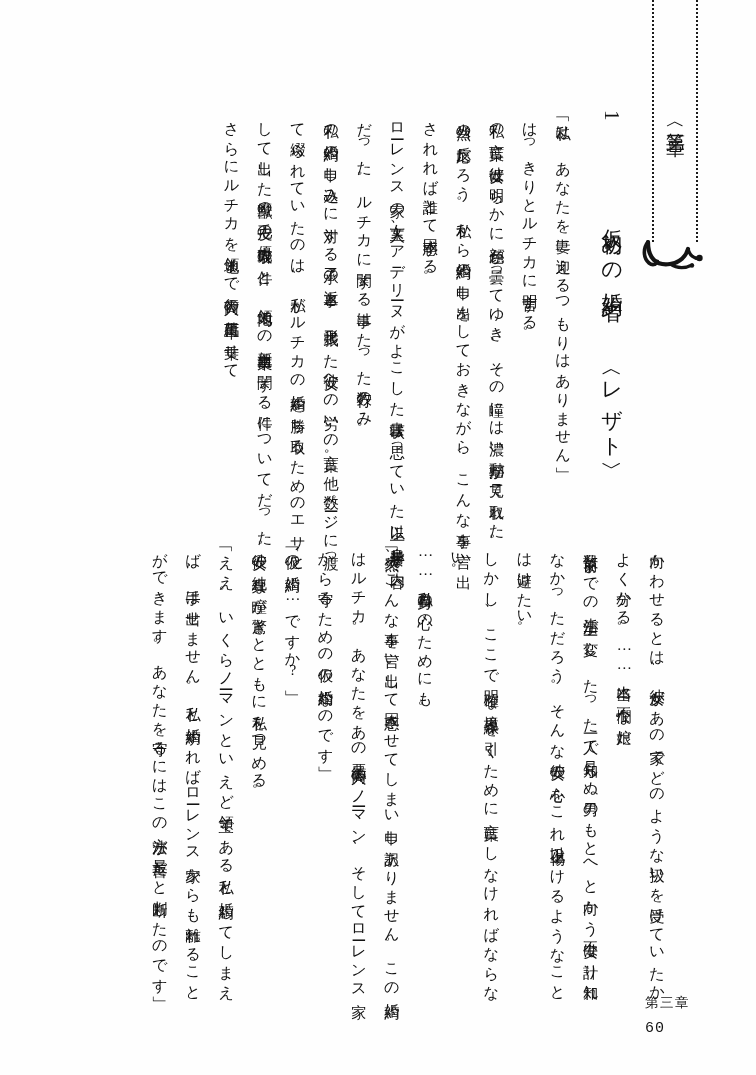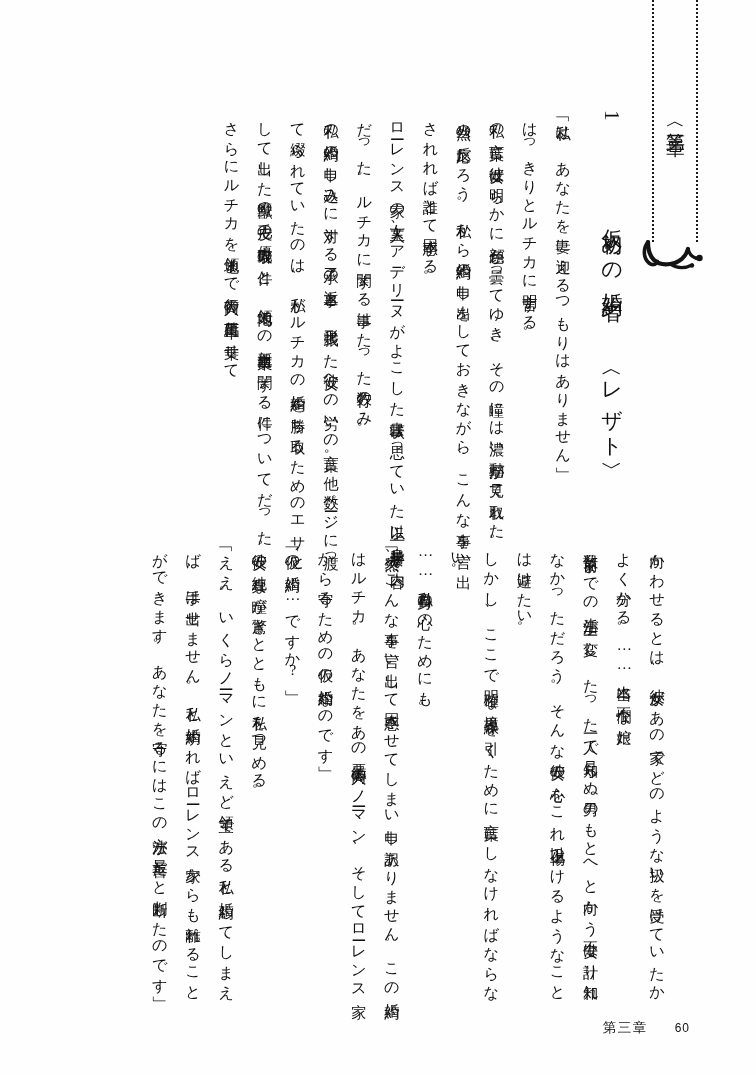--- a/index.html
+++ b/index.html
@@ -103,25 +103,26 @@
   }
 
   
   .footer {
     position: absolute;
     bottom: 38px;
     right: 66px;
     font-size: 14px;
     letter-spacing: 1px;
     display: flex;
-    gap: 27px;
+    gap: 8px;
     align-items: baseline;
+    flex-direction: column;
   }
   .footer-chapter { font-size: 13.5px; letter-spacing: 1.5px; }
-  .footer-page { font-size: 12px; font-family: Liberation Sans, sans-serif; }
+  .footer-page { font-size: 15px; font-family: Liberation Mono, monospace; }
 </style>
 </head>
 <body>
 
 <div class="page">
 
   <div class="chapter-marker">
     <div class="chapter-marker-label">〈第三章〉</div>
   </div>
 

